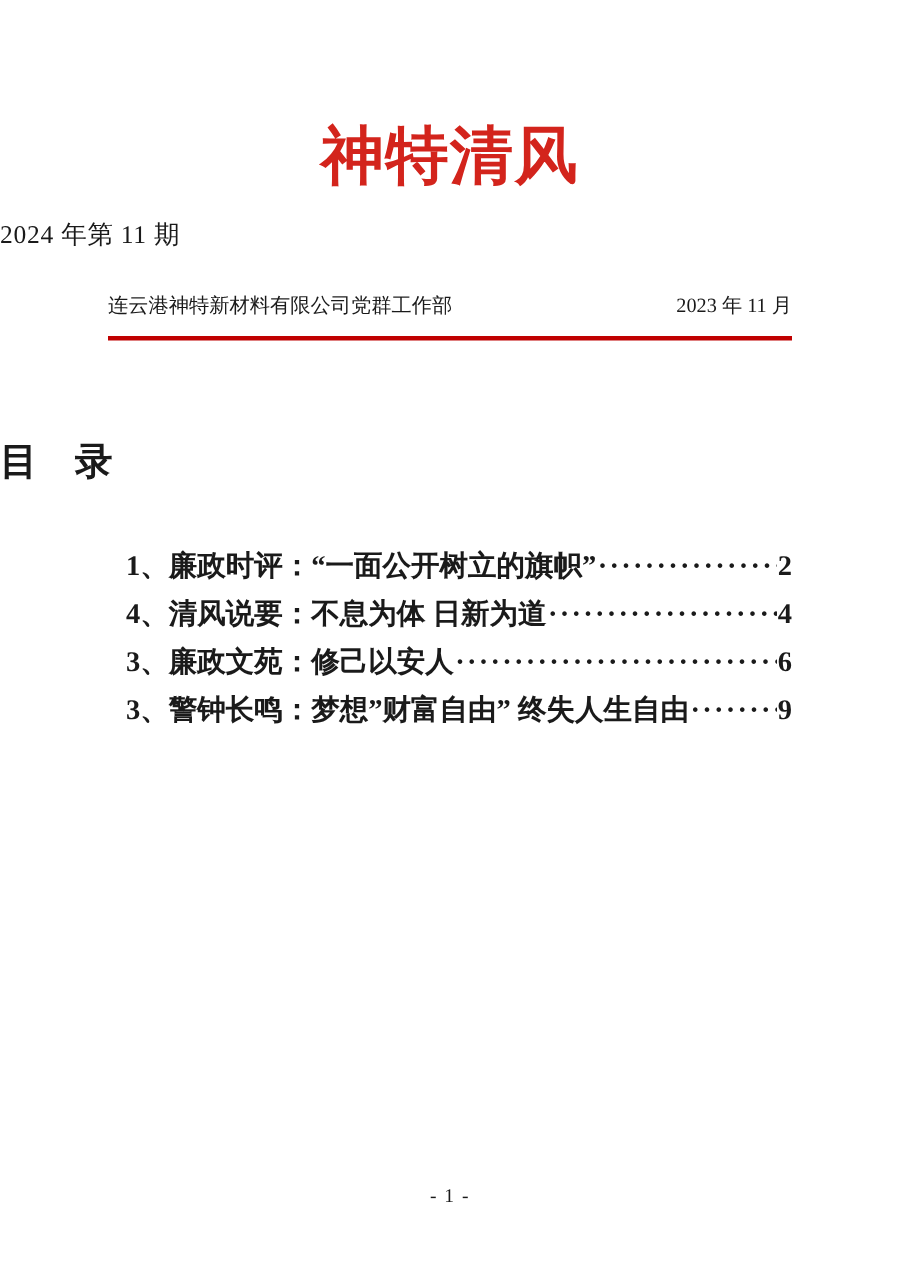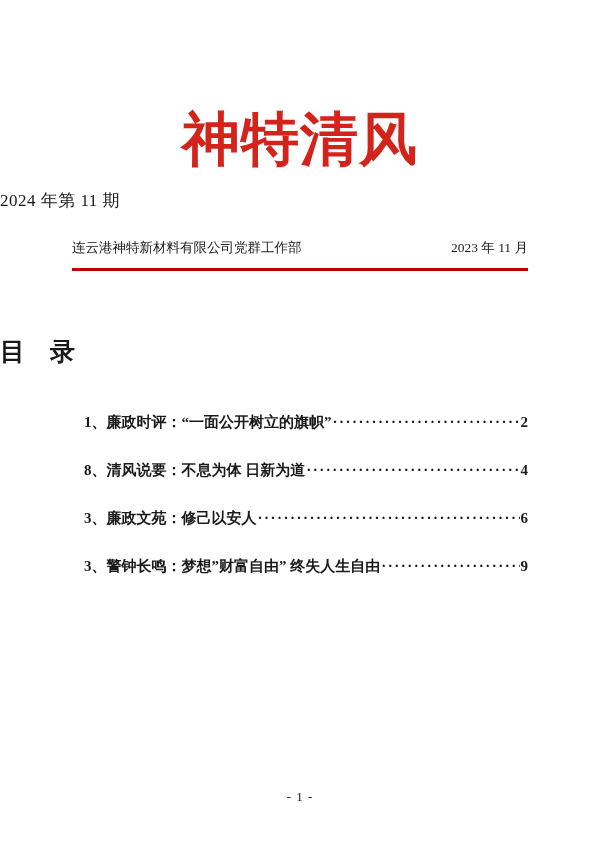--- a/index.html
+++ b/index.html
@@ -11,23 +11,23 @@
     position: relative;
     width: 600px;
     height: 849px;
     margin: 0 auto;
     background: #ffffff;
     font-family: "Liberation Serif", "DejaVu Serif", serif;
     color: #1a1a1a;
     overflow: hidden;
   }
   .masthead-title {
-    padding-top: 102px;
+    padding-top: 78px;
     text-align: center;
-    font-size: 58px;
+    font-size: 42px;
     font-weight: bold;
     line-height: 1.3;
     letter-spacing: 1px;
   }
   .issue-line {
     margin-top: 12px;
     font-size: 17px;
     letter-spacing: 0.5px;
   }
   .meta-row {
@@ -45,25 +45,24 @@
     margin-top: 64px;
     font-size: 25px;
     font-weight: bold;
   }
   .toc-list {
     margin: 38px 72px 0 84px;
   }
   .toc-row {
     display: flex;
     align-items: center;
-    font-size: 15px;
+    font-size: 19px;
     font-weight: bold;
     height: 32px;
     line-height: 32px;
-    margin-top: 16px;
   }
   .toc-label {
     white-space: nowrap;
     flex: 0 0 auto;
   }
   .toc-dots {
     flex: 1 1 auto;
     overflow: hidden;
     white-space: nowrap;
     letter-spacing: 1.5px;
@@ -104,21 +103,21 @@
 
   <div class="toc-list">
 
     <div class="toc-row">
       <span class="toc-label">1、廉政时评：“一面公开树立的旗帜”</span>
       <span class="toc-dots">····························································································</span>
       <span class="toc-page">2</span>
     </div>
 
     <div class="toc-row">
-      <span class="toc-label">8、清风说要：不息为体 日新为道</span>
+      <span class="toc-label">4、清风说要：不息为体 日新为道</span>
       <span class="toc-dots">····························································································</span>
       <span class="toc-page">4</span>
     </div>
 
     <div class="toc-row">
       <span class="toc-label">3、廉政文苑：修己以安人</span>
       <span class="toc-dots">····························································································</span>
       <span class="toc-page">6</span>
     </div>
 

